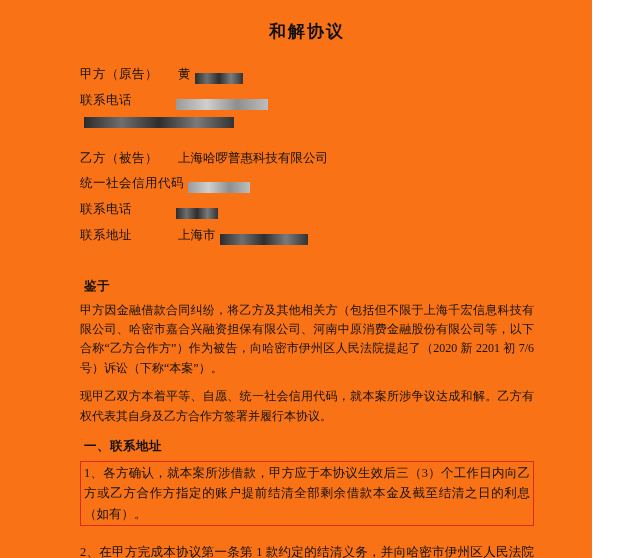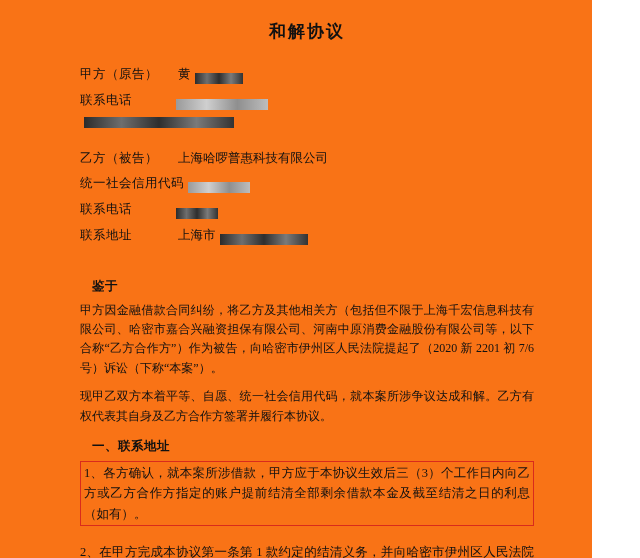--- a/index.html
+++ b/index.html
@@ -64,21 +64,21 @@
   .para {
     font-size: 12px;
     line-height: 1.62;
     text-align: justify;
     margin-bottom: 9px;
     text-indent: 0;
   }
   .heading {
     font-size: 12.5px;
     font-weight: bold;
-    margin: 12px 0 6px 12px;
+    margin: 12px 0 6px 4px;
     letter-spacing: 0.5px;
   }
   .boxed {
     position: relative;
     border: 1.6px solid #d92b1c;
     padding: 1px 3px;
     margin-bottom: 16px;
   }
   .item {
     font-size: 12.5px;

